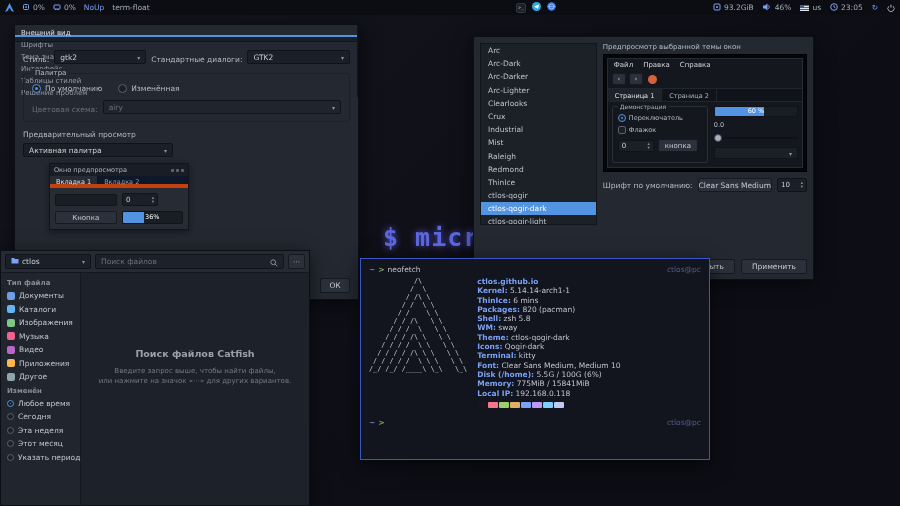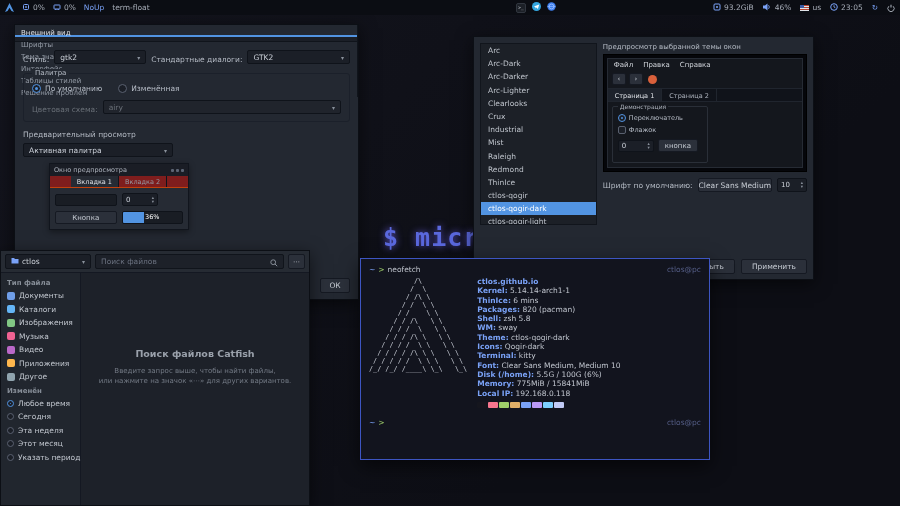--- a/index.html
+++ b/index.html
@@ -41,21 +41,21 @@
   .group>.gtitle{position:absolute;top:-5px;left:8px;background:#232831;padding:0 3px;font-size:7px;color:#b6bcc6;}
   .textinput{background:#191d24;border:1px solid #0f131a;border-radius:2px;height:12px;}
 
   
   #qt5ct{left:14px;top:24px;width:345px;height:276px;z-index:2;}
   #qt5ct .body{padding:8px 8px 0;}
   #qt-preview{margin:6px 0 0 26px;width:140px;background:#262b34;border:1px solid #11151d;box-shadow:0 2px 6px rgba(0,0,0,.4);}
   #qt-preview .pv-title{height:12px;background:#1a1d25;display:flex;align-items:center;padding:0 4px;font-size:6.5px;color:#aeb4be;}
   .winbtns{margin-left:auto;display:flex;gap:2px;}
   .winbtns i{width:3px;height:3px;background:#5d6574;border-radius:1px;display:block;}
-  #qt-preview .pv-tabs{display:flex;background:#7f1d1d;font-size:6.5px;height:12px;border-bottom:1px solid #c2410c;justify-content:center;}
+  #qt-preview .pv-tabs{display:flex;background:#0f172a;font-size:6.5px;height:12px;border-bottom:4px solid #c2410c;}
   #qt-preview .pvtab{padding:2px 6px 0;color:#949ba6;border-right:1px solid #10141b;}
   #qt-preview .pvtab.active{background:#262b34;color:#dde0e5;}
   #qt-preview .pv-body{padding:5px;}
   #qt-ok{position:absolute;right:8px;bottom:6px;width:30px;height:15px;font-size:7.5px;}
 
   
   #lxa{left:473px;top:36px;width:341px;height:244px;z-index:3;}
   #lxa .body{display:flex;gap:6px;padding:6px;height:194px;}
   #theme-list{width:118px;background:#1c2027;border:1px solid #11151c;overflow:hidden;}
   .titem{height:13.2px;line-height:13.2px;padding:0 7px;font-size:7.5px;color:#bfc4cc;white-space:nowrap;}
@@ -336,20 +336,34 @@
                   <span class="spin" style="width:36px;height:12px">
                     <span>0</span>
                     <span class="arrows">
                         <span>▴</span>
                         <span>▾</span>
                       </span>
                   </span>
                   <span class="btn" style="height:13px;padding:0 6px">кнопка</span>
                 </div>
               </div>
+              <div style="flex:1;display:flex;flex-direction:column;gap:4px">
+                <span class="progress" style="height:11px">
+                  <span class="fill" style="width:60%"></span>
+                  <span class="ptext" style="line-height:9px;display:block">60 %</span>
+                </span>
+                <span class="lbl" style="font-size:6.5px">0.0</span>
+                <span class="scale">
+                  <span class="track"></span>
+                  <span class="knob"></span>
+                </span>
+                <span class="combo" style="height:12px">
+                  <span class="arrow">▾</span>
+                </span>
+              </div>
             </div>
           </div>
         </div>
         <div id="lxa-fontrow">
           <span class="lbl">Шрифт по умолчанию:</span>
           <span class="btn" style="flex:1;height:14px;font-size:7.5px">Clear Sans Medium</span>
           <span class="spin" style="width:30px;height:14px">
             <span>10</span>
             <span class="arrows">
                 <span>▴</span>

